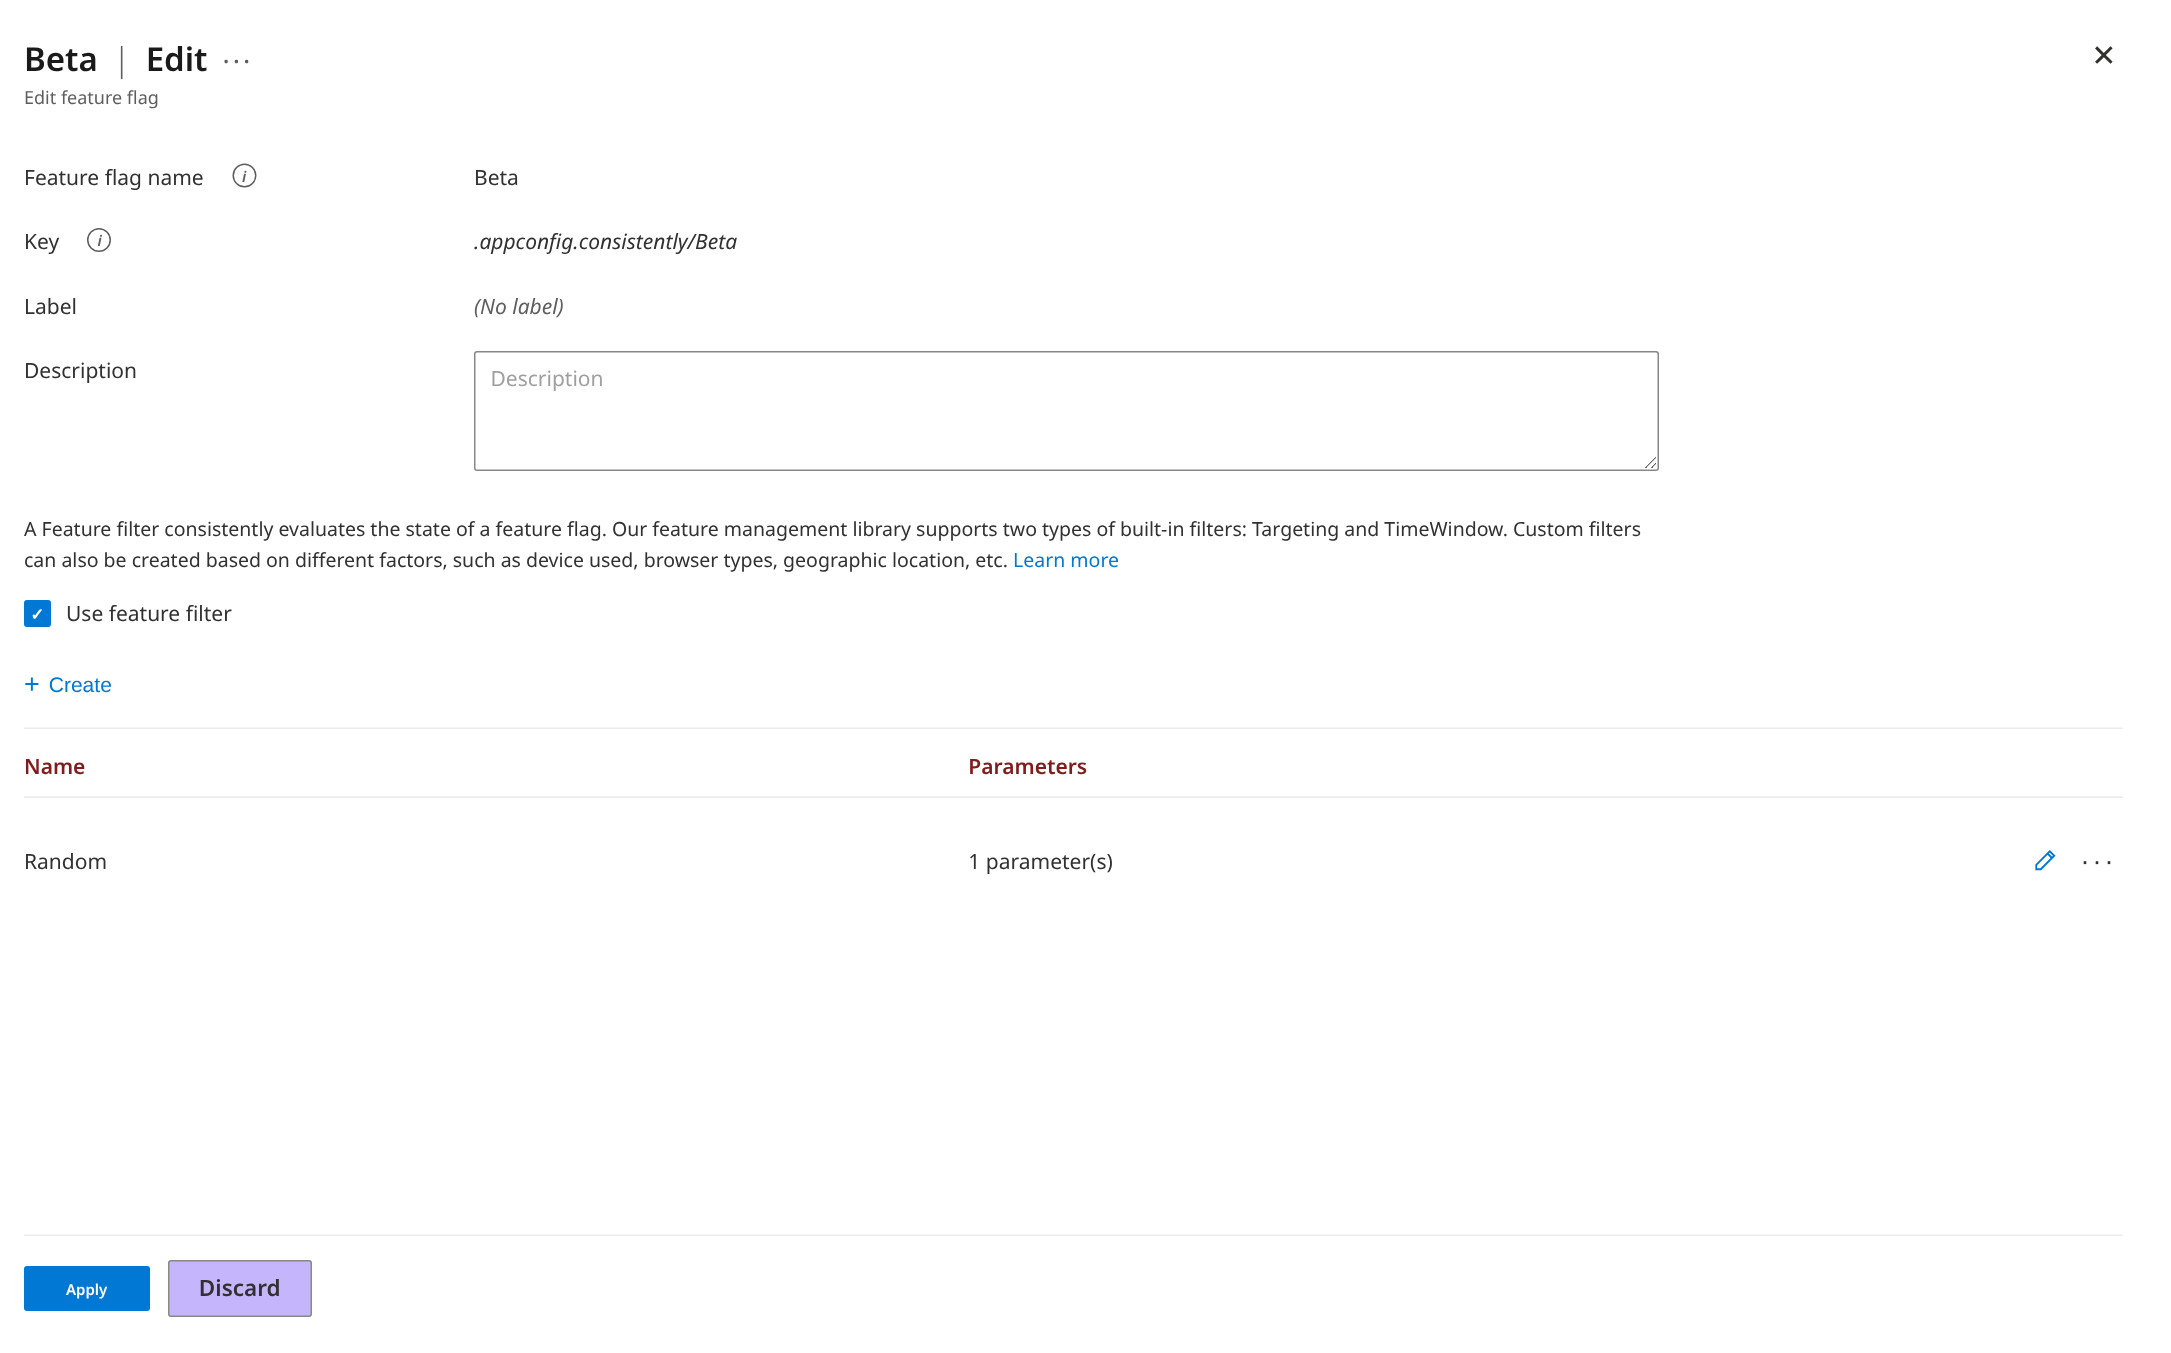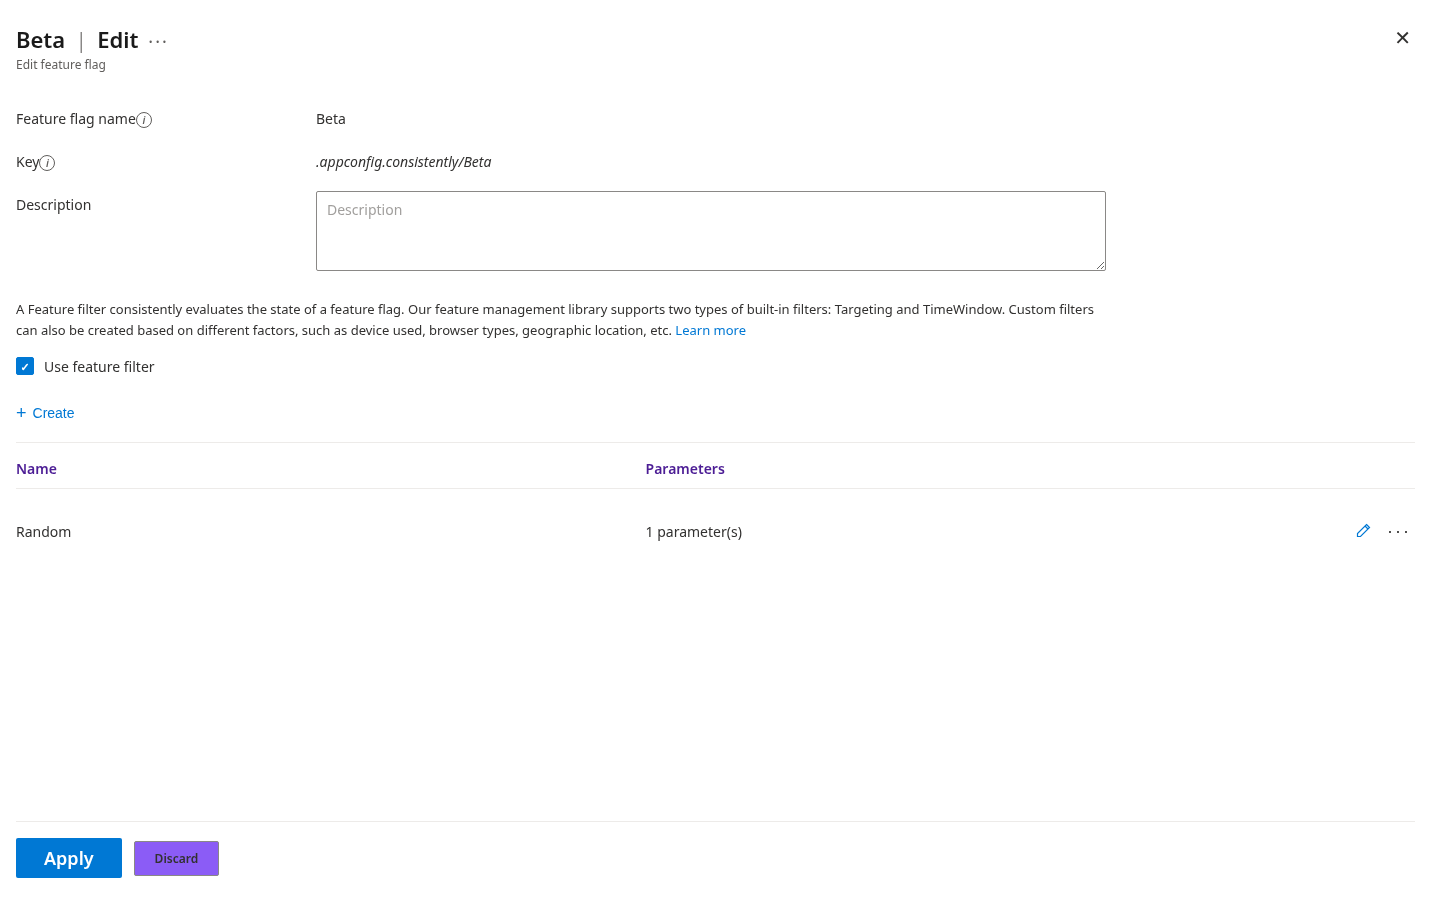--- a/index.html
+++ b/index.html
@@ -77,22 +77,22 @@
       display: flex;
       align-items: flex-start;
     }
     .form-label {
       width: 300px;
       min-width: 300px;
       font-size: 14px;
       color: #323130;
       padding-top: 4px;
       display: flex;
-      align-items: flex-end;
-      gap: 0;
+      align-items: flex-start;
+      gap: 19px;
     }
     .info-icon {
       display: inline-flex;
       align-items: center;
       justify-content: center;
       width: 16px;
       height: 16px;
       border-radius: 50%;
       border: 1px solid #605e5c;
       font-size: 10px;
@@ -202,21 +202,21 @@
       width: 100%;
     }
     .filters-table {
       width: 100%;
       border-collapse: collapse;
     }
     .filters-table th {
       text-align: left;
       font-size: 14px;
       font-weight: 600;
-      color: #4c1d95;
+      color: #7f1d1d;
       padding: 8px 0 10px 0;
       border-bottom: 1px solid #edebe9;
     }
     .filters-table th:first-child {
       width: 45%;
     }
     .filters-table th:nth-child(2) {
       width: 40%;
     }
     .filters-table th:last-child {
@@ -265,32 +265,32 @@
       display: flex;
       align-items: center;
       gap: 12px;
     }
     .apply-btn {
       background: #0078d4;
       color: #fff;
       border: none;
       border-radius: 2px;
       padding: 8px 28px;
-      font-size: 18px;
+      font-size: 10px;
       font-weight: 600;
       cursor: pointer;
       font-family: inherit;
     }
     .discard-btn {
-      background: #8b5cf6;
+      background: #c4b5fd;
       color: #323130;
       border: 1px solid #8a8886;
       border-radius: 2px;
       padding: 8px 20px;
-      font-size: 12px;
+      font-size: 15px;
       font-weight: 600;
       cursor: pointer;
       font-family: inherit;
     }
     .edit-icon-svg {
       width: 16px;
       height: 16px;
     }
     .spacer {
       flex: 1;
@@ -325,20 +325,26 @@
     </div>
 
     <div class="form-row">
       <div class="form-label">
         <span>Key</span>
         <span class="info-icon">i</span>
       </div>
       <div class="form-value form-value-mono">.appconfig.consistently/Beta</div>
     </div>
 
+    <div class="form-row">
+      <div class="form-label">
+        <span>Label</span>
+      </div>
+      <div class="form-value form-value-italic">(No label)</div>
+    </div>
 
     <div class="form-row">
       <div class="form-label">
         <span>Description</span>
       </div>
       <textarea class="description-input" placeholder="Description" style=""></textarea>
     </div>
   </div>
 
   <div class="feature-filters-section" style="margin-top: 28px;">

